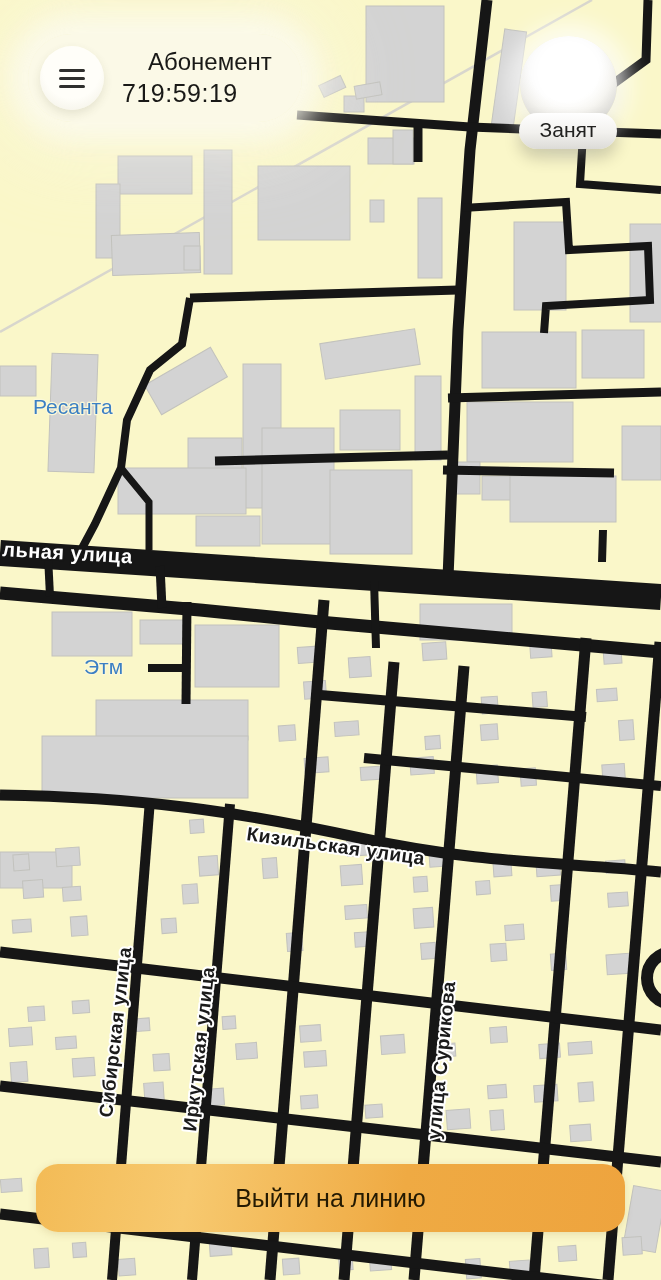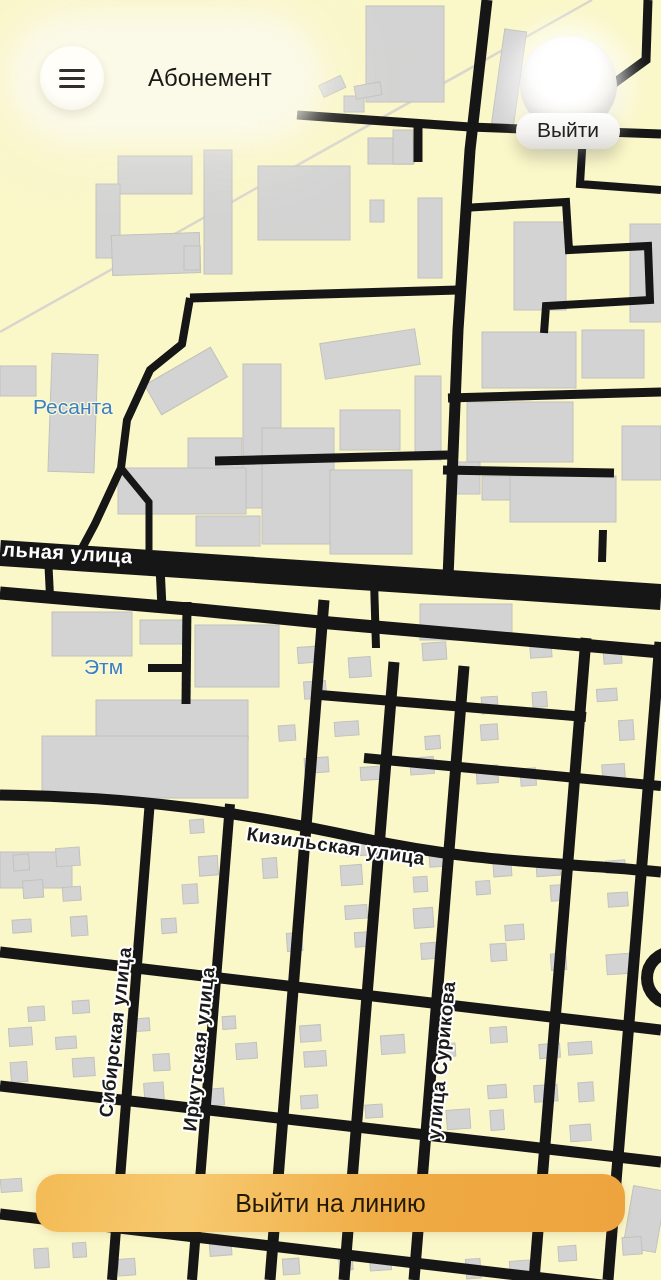--- a/index.html
+++ b/index.html
@@ -65,21 +65,21 @@
   .status-badge{
     margin-top:-20px;z-index:2;cursor:pointer;
     padding:5px 21px 7px;border-radius:18px;border:none;
     background:linear-gradient(180deg,#ffffff 0%,#f2f1ee 55%,#dcdbd7 100%);
     box-shadow:0 9px 16px rgba(0,0,0,.18);
     font-size:21px;color:#222220;font-family:"Liberation Sans",sans-serif;
   }
 
   
   .go-online{
-    position:absolute;left:36px;right:36px;bottom:48px;height:58px;
+    position:absolute;left:36px;right:36px;bottom:48px;height:68px;
     border:none;border-radius:22px;cursor:pointer;
     background:linear-gradient(100deg,#f3bb56 0%,#f7c96f 26%,#efaa43 62%,#eea43e 100%);
     font-size:25px;font-weight:500;color:#241a02;
     font-family:"Liberation Sans",sans-serif;
     box-shadow:0 2px 8px rgba(120,80,0,.15);
   }
 </style>
 </head>
 <body>
 
@@ -300,22 +300,23 @@
   </svg>
 
   <div class="menu-chip">
     <button class="menu-btn">
       <i></i>
       <i></i>
       <i></i>
     </button>
     <div class="chip-text">
       <span class="chip-title">Абонемент</span>
+      <span class="chip-timer">719:59:19</span>
     </div>
   </div>
 
   <div class="driver-status">
     <div class="status-ball"></div>
-    <button class="status-badge">Выйти</button>
+    <button class="status-badge">Занят</button>
   </div>
 
   <button class="go-online">Выйти на линию</button>
 </div>
 
 </body></html>

